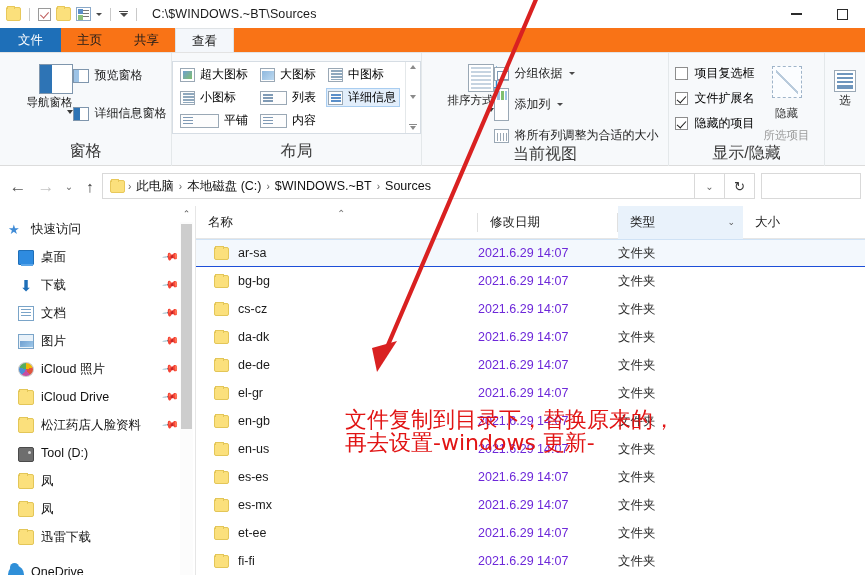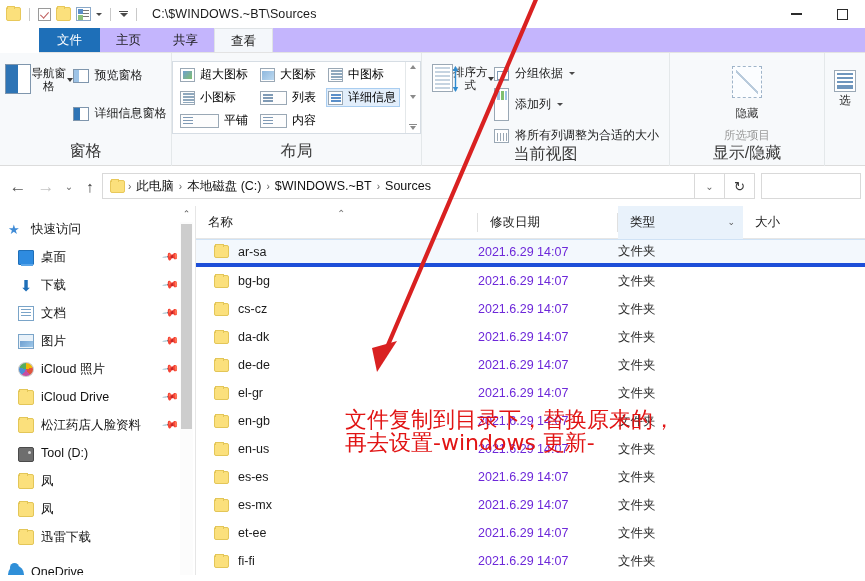--- a/index.html
+++ b/index.html
@@ -33,34 +33,34 @@
   .dblcaret { display:flex; flex-direction:column; gap:1px; align-items:center;}
   .dblcaret i{display:block;width:9px;height:1.5px;background:#4a4a4a;}
   .dblcaret u{display:block;width:0;height:0;border-left:4px solid transparent;border-right:4px solid transparent;border-top:4px solid #4a4a4a;}
   .title-path { margin-left:12px; font-size:12.5px; color:#1a1a1a; letter-spacing:.1px;}
   .wincontrols { position:absolute; right:0; top:0; height:28px; display:flex; }
   .wc { width:46px; height:28px; display:flex; align-items:center; justify-content:center; }
   .wc .min { width:11px; height:1.5px; background:#2b2b2b; }
   .wc .max { width:11px; height:11px; border:1.5px solid #2b2b2b; }
 
   
-  .tabs { height:25px; display:flex; align-items:flex-start; background:#c4b5fd; position:relative;margin-left:39px;}
+  .tabs { height:25px; display:flex; align-items:flex-start; background:#f97316; position:relative;}
   .tab { height:25px; padding:0 16px; display:flex; align-items:center; font-size:12.5px; color:#1b1b1b; }
   .tab.file { background:#1e6fb8; color:#fff; font-weight:400; padding:0 18px; }
   .tab.active { background:#f4f7fb; border:1px solid #dfe3e6; border-bottom:none; }
   .tabs-underline { position:absolute; left:0; right:0; bottom:0; height:1px; background:#e3e3e3;}
 
   
   .ribbon { height:113px; background:#f7f9fb; border-bottom:1px solid #dcdcdc; display:flex; position:relative; }
   .rgroup { height:113px; display:flex; flex-direction:column; align-items:center; justify-content:space-between; padding:5px 0 2px; border-right:1px solid #e4e8ea; }
   .rgroup-label { font-size:16px; color:#3a3a3a; padding-bottom:2px; }
   .rgroup-body { display:flex; align-items:flex-start; padding:2px 7px 0; flex:1; }
 
   
-  .bigbtn { width:68px; display:flex; flex-direction:row; align-items:center; padding-top:4px;}
+  .bigbtn { width:68px; display:flex; flex-direction:column; align-items:flex-end; padding-top:4px;}
   .bigbtn-ico { width:34px; height:30px; position:relative; }
   .navpane-ico { border:1px solid #7f96ad; background:#fff; display:flex; }
   .navpane-ico i{ display:block; width:12px; background:#2e74b5; }
   .navpane-ico u{ display:block; flex:1; background:#fff; }
   .bigbtn-lbl { font-size:11.5px; text-align:center; line-height:13px; margin-top:2px; color:#1b1b1b;}
   .bigbtn-caret { width:0;height:0;border-left:3.5px solid transparent;border-right:3.5px solid transparent;border-top:4px solid #3a3a3a; margin-top:1px;}
   .smallcol { display:flex; flex-direction:column; gap:21px; padding-top:7px; }
   .smallrow { display:flex; align-items:center; gap:6px; font-size:12px; color:#1b1b1b; white-space:nowrap;}
   .pane-ico { width:16px; height:14px; border:1px solid #7f96ad; background:#fff; display:flex;}
   .pane-ico i{ display:block; width:5px; background:#9dc3e6;}
@@ -167,21 +167,21 @@
   .col { height:33px; display:flex; align-items:center; font-size:12.5px; color:#1b1b1b; padding-left:12px; position:relative; }
   .col .sortmark { position:absolute; left:50%; top:2px; font-size:10px; color:#7a7a7a;}
   .col-div { position:absolute; top:7px; bottom:7px; width:1px; background:#e0e0e0;}
   .col.name { width:282px; }
   .col.date { width:140px; }
   .col.type { width:125px; background:#e9f2fb; }
   .col.type .tchev { position:absolute; right:8px; font-size:9px; color:#5a5a5a;}
   .col.size { width:100px; }
   .rows { flex:1; overflow:hidden; }
   .row { height:28px; display:flex; align-items:center; font-size:12.5px; color:#1b1b1b; }
-  .row.sel { background:#f3f8fd; border-top:1px solid #cfe2f5; border-bottom:4px solid #1d4ed8; height:28px;}
+  .row.sel { background:#f3f8fd; border-top:1px solid #cfe2f5; border-bottom:1px solid #1d4ed8; height:28px;}
   .cell-name { width:282px; display:flex; align-items:center; padding-left:18px; }
   .cell-name .fico { width:15px;height:13px;margin-right:9px;flex:none;position:relative;
      background:#fbe07c;border:1px solid #e3c658;border-radius:1px 2px 2px 2px;}
   .cell-name .fico::before{content:"";position:absolute;left:0;top:-2px;width:7px;height:2px;background:#fbe07c;border:1px solid #e3c658;border-bottom:none;}
   .cell-date { width:140px; color:#6d28d9; }
   .cell-type { width:125px; color:#2b2b2b; }
 
   
   .anno-layer { position:absolute; left:0; top:0; width:865px; height:581px; pointer-events:none; }
   .anno-text { position:absolute; color:#e11414; font-size:22px; line-height:31px; white-space:nowrap;
@@ -342,20 +342,34 @@
             <span class="cv-ico fit"></span>
             <span>将所有列调整为合适的大小</span>
           </div>
         </div>
       </div>
       <div class="rgroup-label">当前视图</div>
     </div>
 
     <div class="rgroup" style="width:156px">
       <div class="rgroup-body" style="padding-top:5px">
+        <div class="smallcol" style="gap:8px;padding-top:2px">
+          <div class="cbrow">
+            <span class="cbox"></span>
+            <span>项目复选框</span>
+          </div>
+          <div class="cbrow">
+            <span class="cbox on"></span>
+            <span>文件扩展名</span>
+          </div>
+          <div class="cbrow">
+            <span class="cbox on"></span>
+            <span>隐藏的项目</span>
+          </div>
+        </div>
         <div class="hidebtn">
           <span class="hide-ico"></span>
           <span class="hide-lbl">隐藏</span>
           <span class="hide-sub">所选项目</span>
         </div>
       </div>
       <div class="rgroup-label">显示/隐藏</div>
     </div>
 
     <div class="rgroup" style="width:40px;border-right:none">

